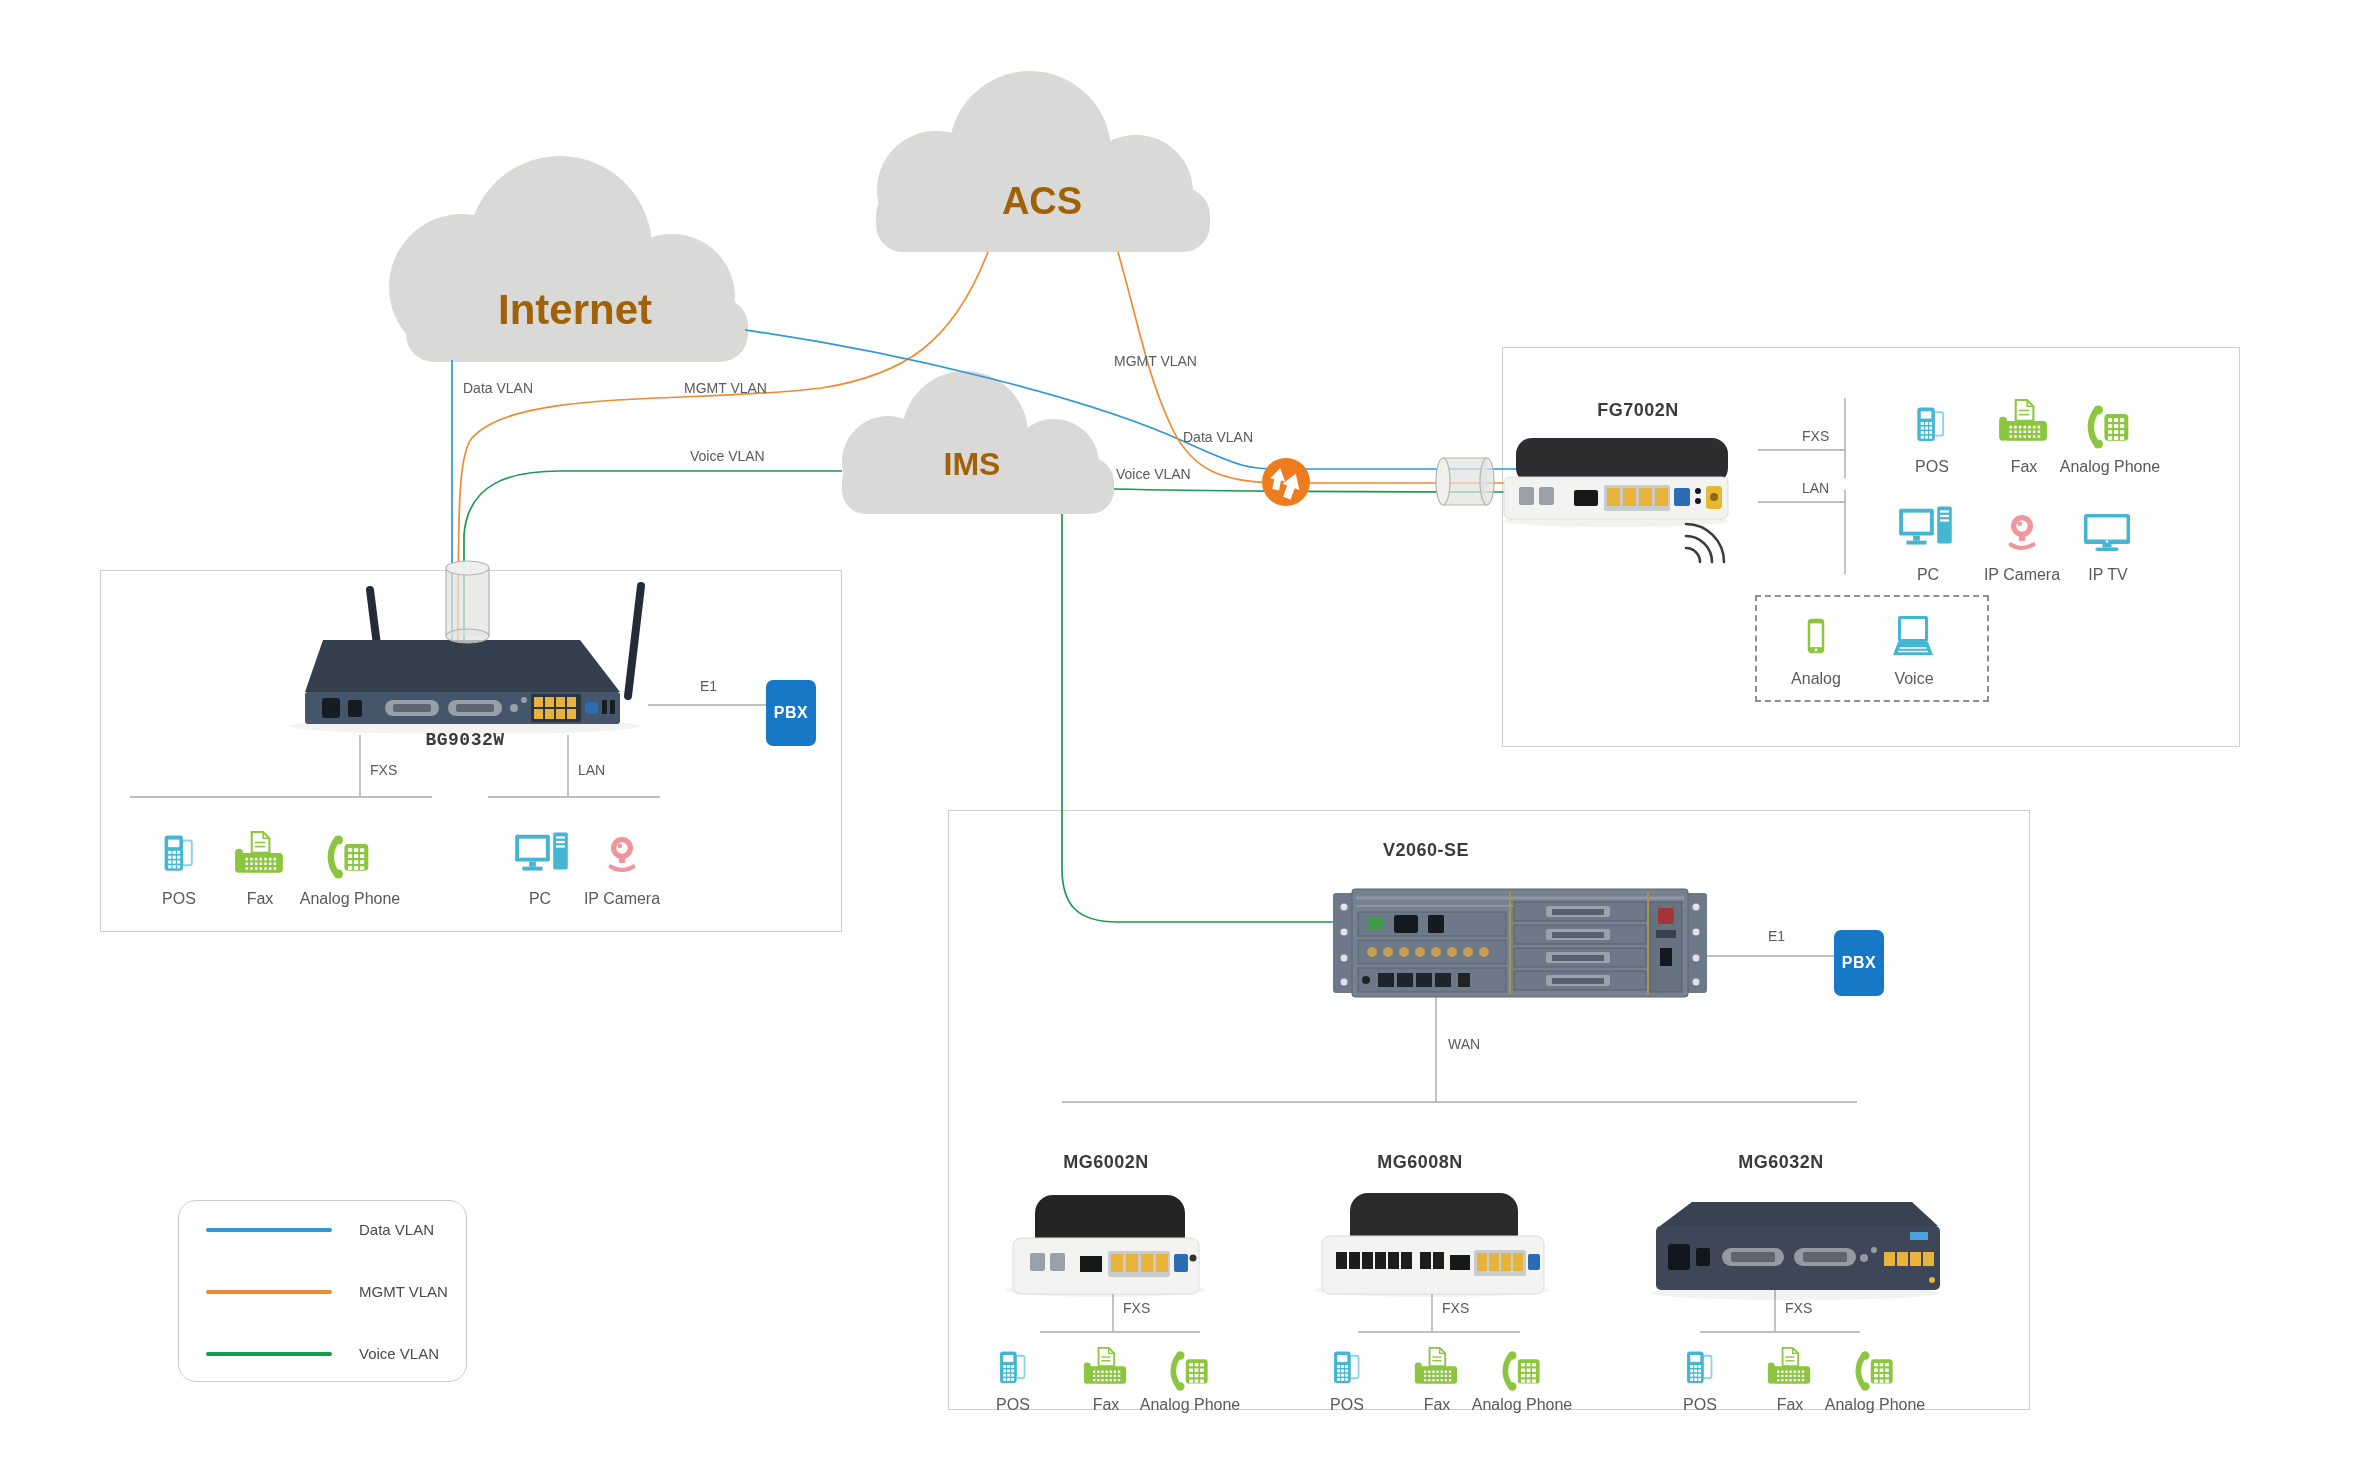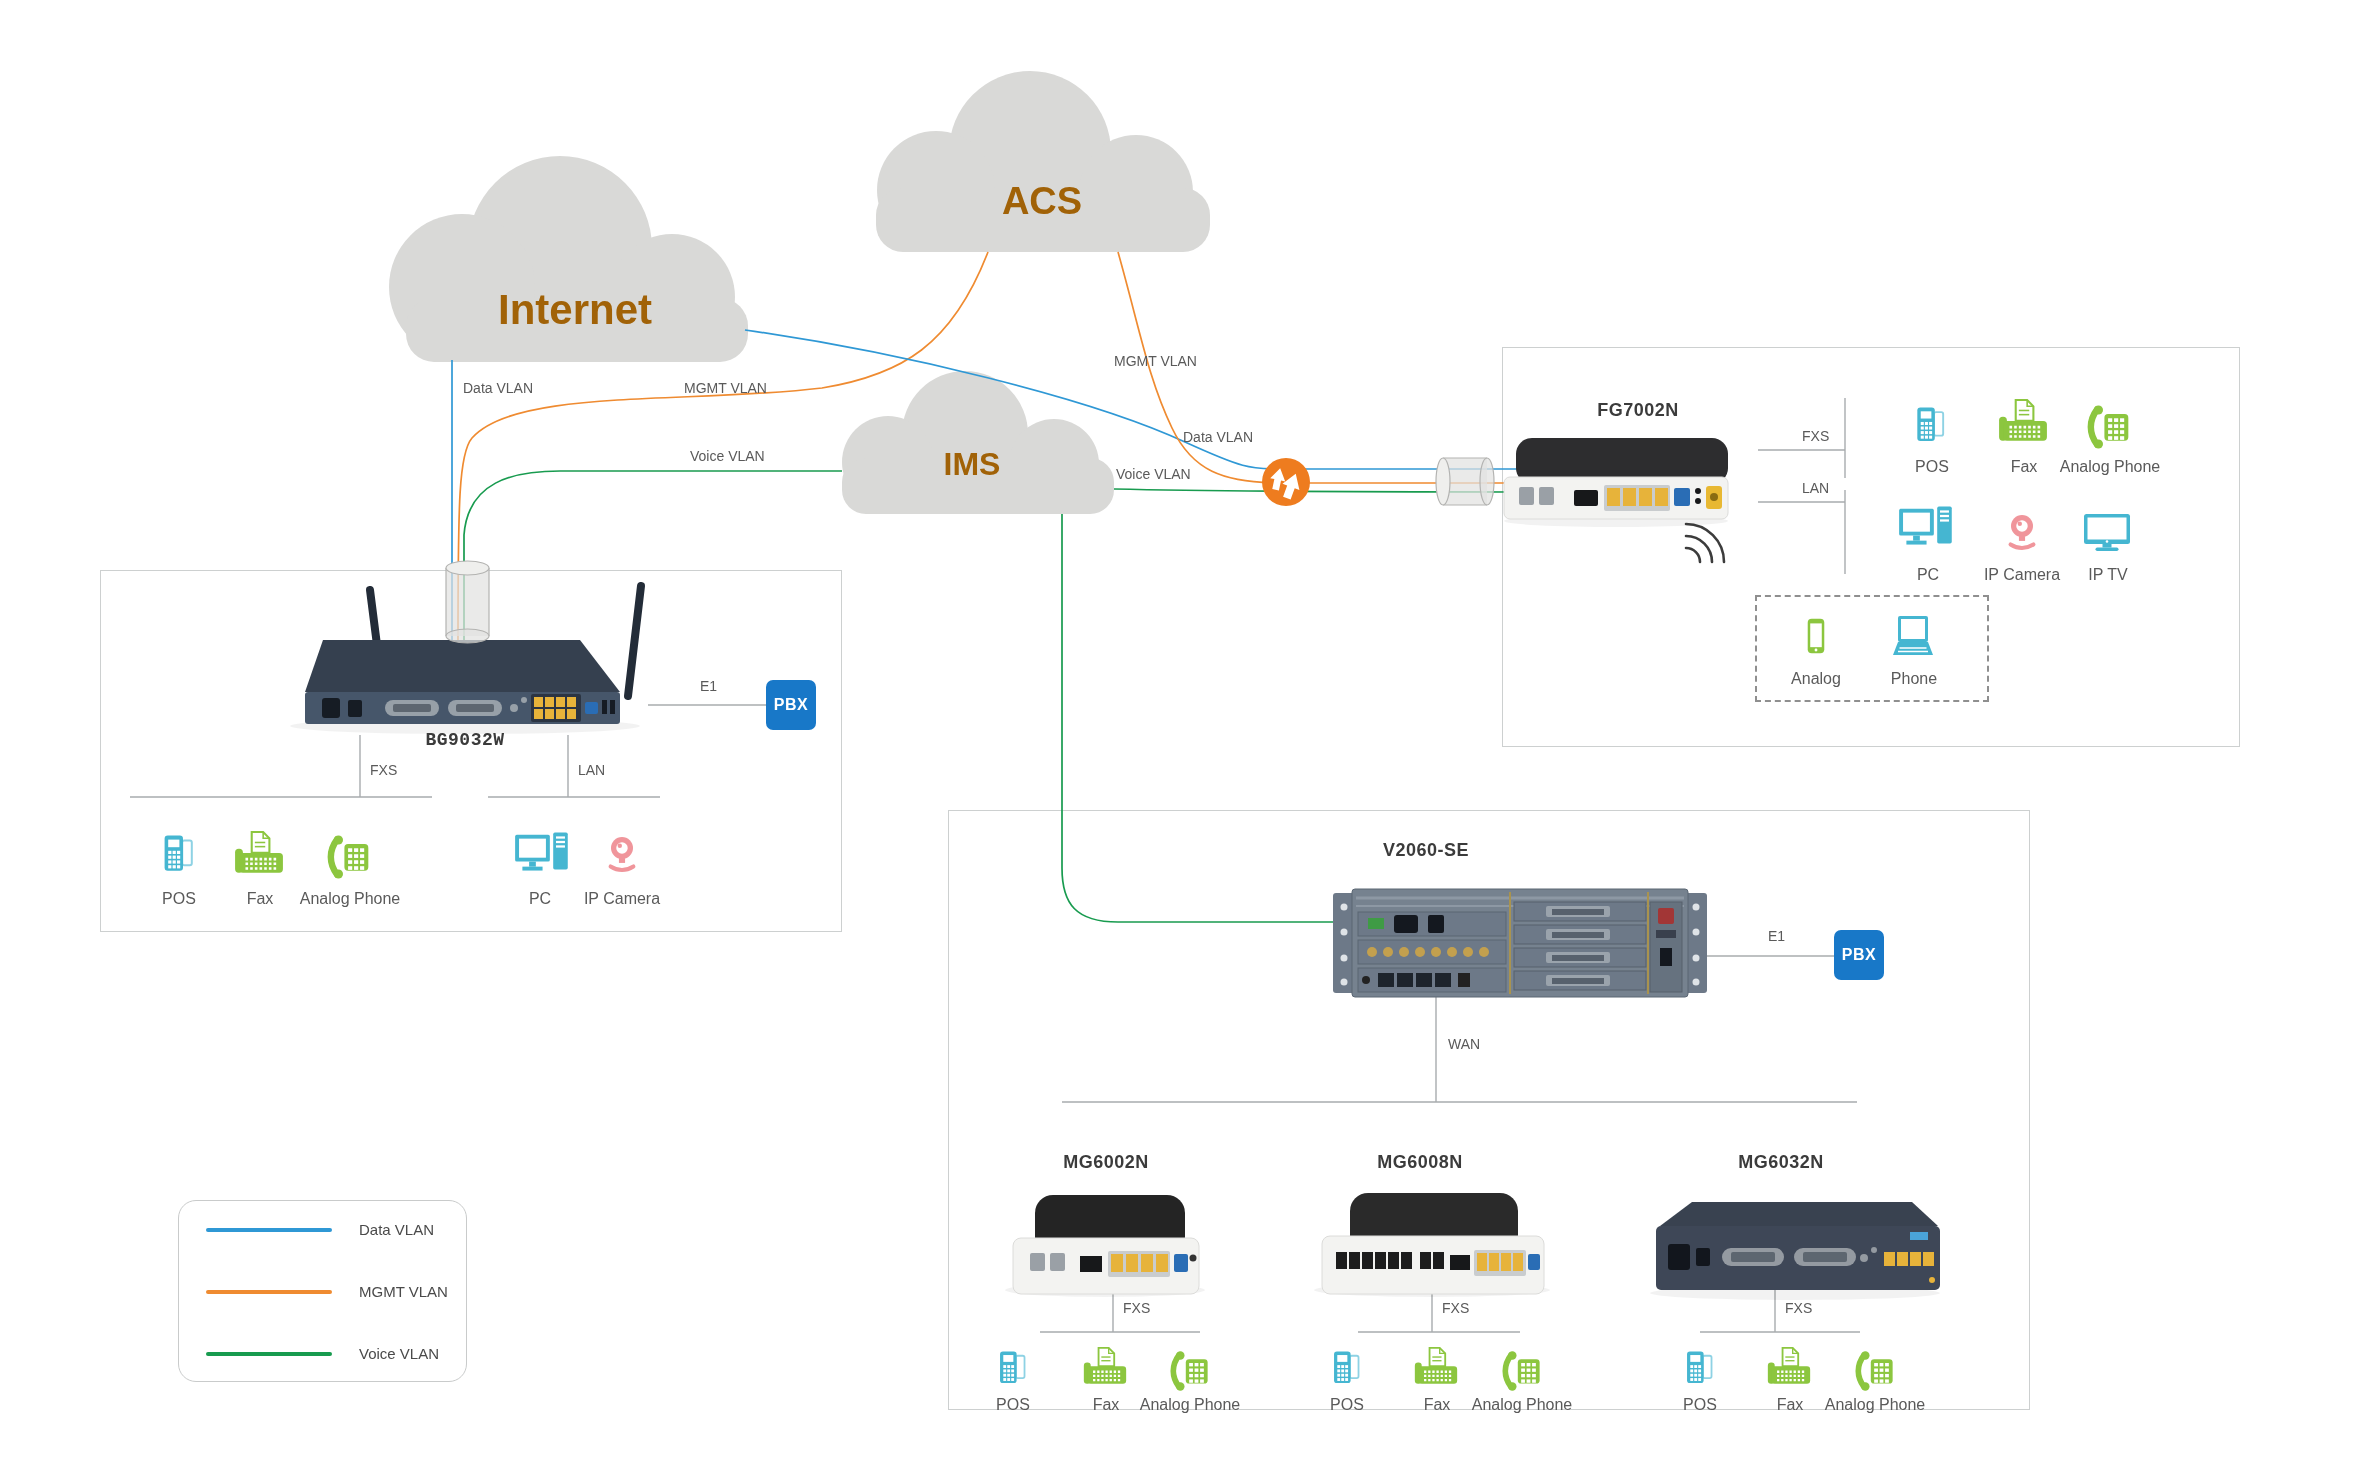--- a/index.html
+++ b/index.html
@@ -8,21 +8,21 @@
   #art{position:absolute;left:0;top:0;z-index:2;}
   .panel{position:absolute;border:1px solid #cdd0d0;background:transparent;z-index:1;}
   .dashed-box{position:absolute;border:2px dashed #8f8f8f;z-index:1;}
   .lbl{position:absolute;font-size:14px;color:#5a5a5a;white-space:nowrap;z-index:3;}
   .lbl.sm{font-size:16px;}
   .c{transform:translateX(-50%);}
   .dev-title{position:absolute;font-size:18px;font-weight:bold;color:#3b3b3b;white-space:nowrap;
              transform:translateX(-50%);z-index:3;letter-spacing:0.5px;text-align:center;}
   .cloud-lbl{position:absolute;font-weight:bold;color:#a16207;white-space:nowrap;
              transform:translateX(-50%);z-index:3;}
-  .pbx{position:absolute;width:50px;height:50px;background:#1878c8;border-radius:7px;
+  .pbx{position:absolute;width:50px;height:66px;background:#1878c8;border-radius:7px;
        color:#ffffff;font-weight:bold;font-size:16px;display:flex;align-items:center;
        justify-content:center;z-index:3;letter-spacing:0.5px;}
   .legend{position:absolute;left:178px;top:1200px;width:287px;height:180px;
           border:1px solid #c9cbcb;border-radius:18px;z-index:3;}
   .legend .row{position:absolute;left:0;width:100%;height:18px;}
   .legend .swatch{position:absolute;left:27px;top:7px;width:126px;height:4px;border-radius:2px;}
   .legend .swl{position:absolute;left:180px;top:0;font-size:15px;color:#4a4a4a;white-space:nowrap;}
   .sw-data{background:#2f98d5;}
   .sw-mgmt{background:#ef8b31;}
   .sw-voice{background:#189b4f;}
@@ -426,21 +426,21 @@
   <div class="dev-title" style="left:1638px;top:400px;">FG7002N</div>
   <div class="lbl" style="left:1802px;top:428px;">FXS</div>
   <div class="lbl" style="left:1802px;top:480px;">LAN</div>
   <div class="lbl sm c" style="left:1932px;top:458px;">POS</div>
   <div class="lbl sm c" style="left:2024px;top:458px;">Fax</div>
   <div class="lbl sm c" style="left:2110px;top:458px;">Analog Phone</div>
   <div class="lbl sm c" style="left:1928px;top:566px;">PC</div>
   <div class="lbl sm c" style="left:2022px;top:566px;">IP Camera</div>
   <div class="lbl sm c" style="left:2108px;top:566px;">IP TV</div>
   <div class="lbl sm c" style="left:1816px;top:670px;">Analog</div>
-  <div class="lbl sm c" style="left:1914px;top:670px;">Phone</div>
+  <div class="lbl sm c" style="left:1914px;top:670px;">Voice</div>
 
   <div class="dev-title" style="left:1426px;top:840px;">V2060-SE</div>
   <div class="lbl" style="left:1768px;top:928px;">E1</div>
   <div class="pbx" style="left:1834px;top:930px;">PBX</div>
   <div class="lbl" style="left:1448px;top:1036px;">WAN</div>
 
   <div class="dev-title" style="left:1106px;top:1152px;">MG6002N</div>
   <div class="dev-title" style="left:1420px;top:1152px;">MG6008N</div>
   <div class="dev-title" style="left:1781px;top:1152px;">MG6032N</div>
 

